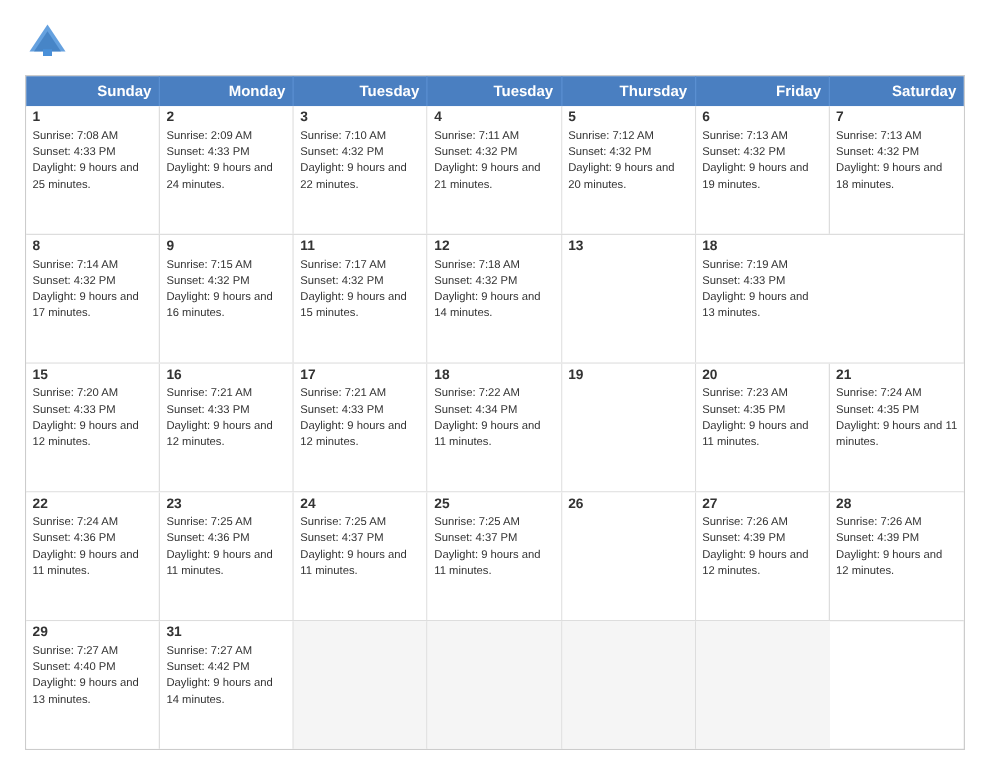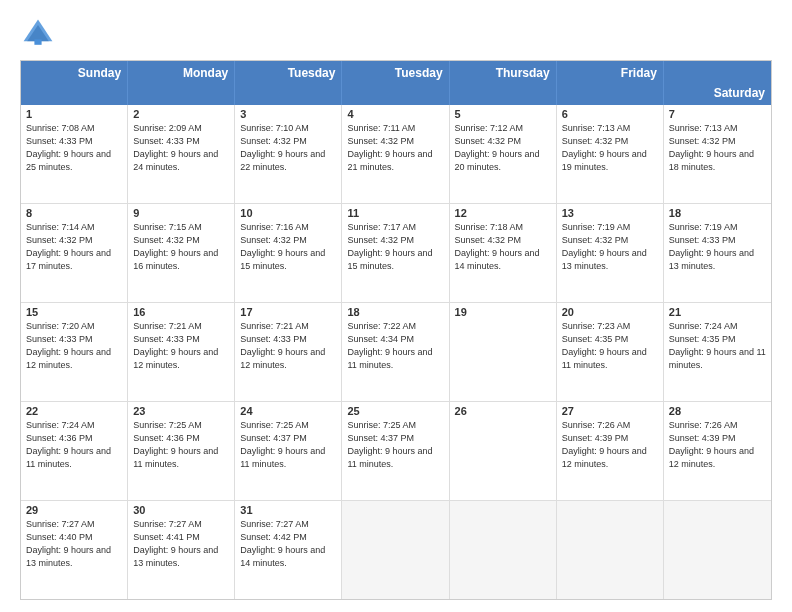--- a/index.html
+++ b/index.html
@@ -66,21 +66,21 @@
       background: #4a7fc1;
     }
     .cal-header-cell {
       color: #fff;
       font-weight: bold;
       font-size: 12px;
       padding: 5px 6px;
       text-align: right;
       border-right: 1px solid #5a8fd1;
     }
-    .cal-header-cell:last-child { border-right: none; margin-top: 20px; }
+    .cal-header-cell:last-child { border-right: none; }
     .cal-body {
       flex: 1;
       display: flex;
       flex-direction: column;
     }
     .cal-row {
       display: grid;
       grid-template-columns: repeat(7, 1fr);
       flex: 1;
       border-top: 1px solid #ddd;
@@ -194,42 +194,33 @@
 Sunset: 4:32 PM
 Daylight: 9 hours and 17 minutes.</div>
           </div>
           <div class="cal-cell">
             <span class="day-num">9</span>
             <div class="cell-text">Sunrise: 7:15 AM
 Sunset: 4:32 PM
 Daylight: 9 hours and 16 minutes.</div>
           </div>
           <div class="cal-cell">
-            <span class="day-num">10</span>
-            <div class="cell-text">Sunrise: 7:16 AM
-Sunset: 4:32 PM
-Daylight: 9 hours and 15 minutes.</div>
-          </div>
-          <div class="cal-cell">
             <span class="day-num">11</span>
             <div class="cell-text">Sunrise: 7:17 AM
 Sunset: 4:32 PM
 Daylight: 9 hours and 15 minutes.</div>
           </div>
           <div class="cal-cell">
             <span class="day-num">12</span>
             <div class="cell-text">Sunrise: 7:18 AM
 Sunset: 4:32 PM
 Daylight: 9 hours and 14 minutes.</div>
           </div>
           <div class="cal-cell">
             <span class="day-num">13</span>
-            <div class="cell-text">Sunrise: 7:19 AM
-Sunset: 4:32 PM
-Daylight: 9 hours and 13 minutes.</div>
           </div>
           <div class="cal-cell">
             <span class="day-num">18</span>
             <div class="cell-text">Sunrise: 7:19 AM
 Sunset: 4:33 PM
 Daylight: 9 hours and 13 minutes.</div>
           </div>
         </div>
         <div class="cal-row">
           <div class="cal-cell">
@@ -311,26 +302,20 @@
             <div class="cell-text">Sunrise: 7:26 AM
 Sunset: 4:39 PM
 Daylight: 9 hours and 12 minutes.</div>
           </div>
         </div>
         <div class="cal-row">
           <div class="cal-cell">
             <span class="day-num">29</span>
             <div class="cell-text">Sunrise: 7:27 AM
 Sunset: 4:40 PM
-Daylight: 9 hours and 13 minutes.</div>
-          </div>
-          <div class="cal-cell">
-            <span class="day-num">30</span>
-            <div class="cell-text">Sunrise: 7:27 AM
-Sunset: 4:41 PM
 Daylight: 9 hours and 13 minutes.</div>
           </div>
           <div class="cal-cell">
             <span class="day-num">31</span>
             <div class="cell-text">Sunrise: 7:27 AM
 Sunset: 4:42 PM
 Daylight: 9 hours and 14 minutes.</div>
           </div>
           <div class="cal-cell empty"></div>
           <div class="cal-cell empty"></div>

